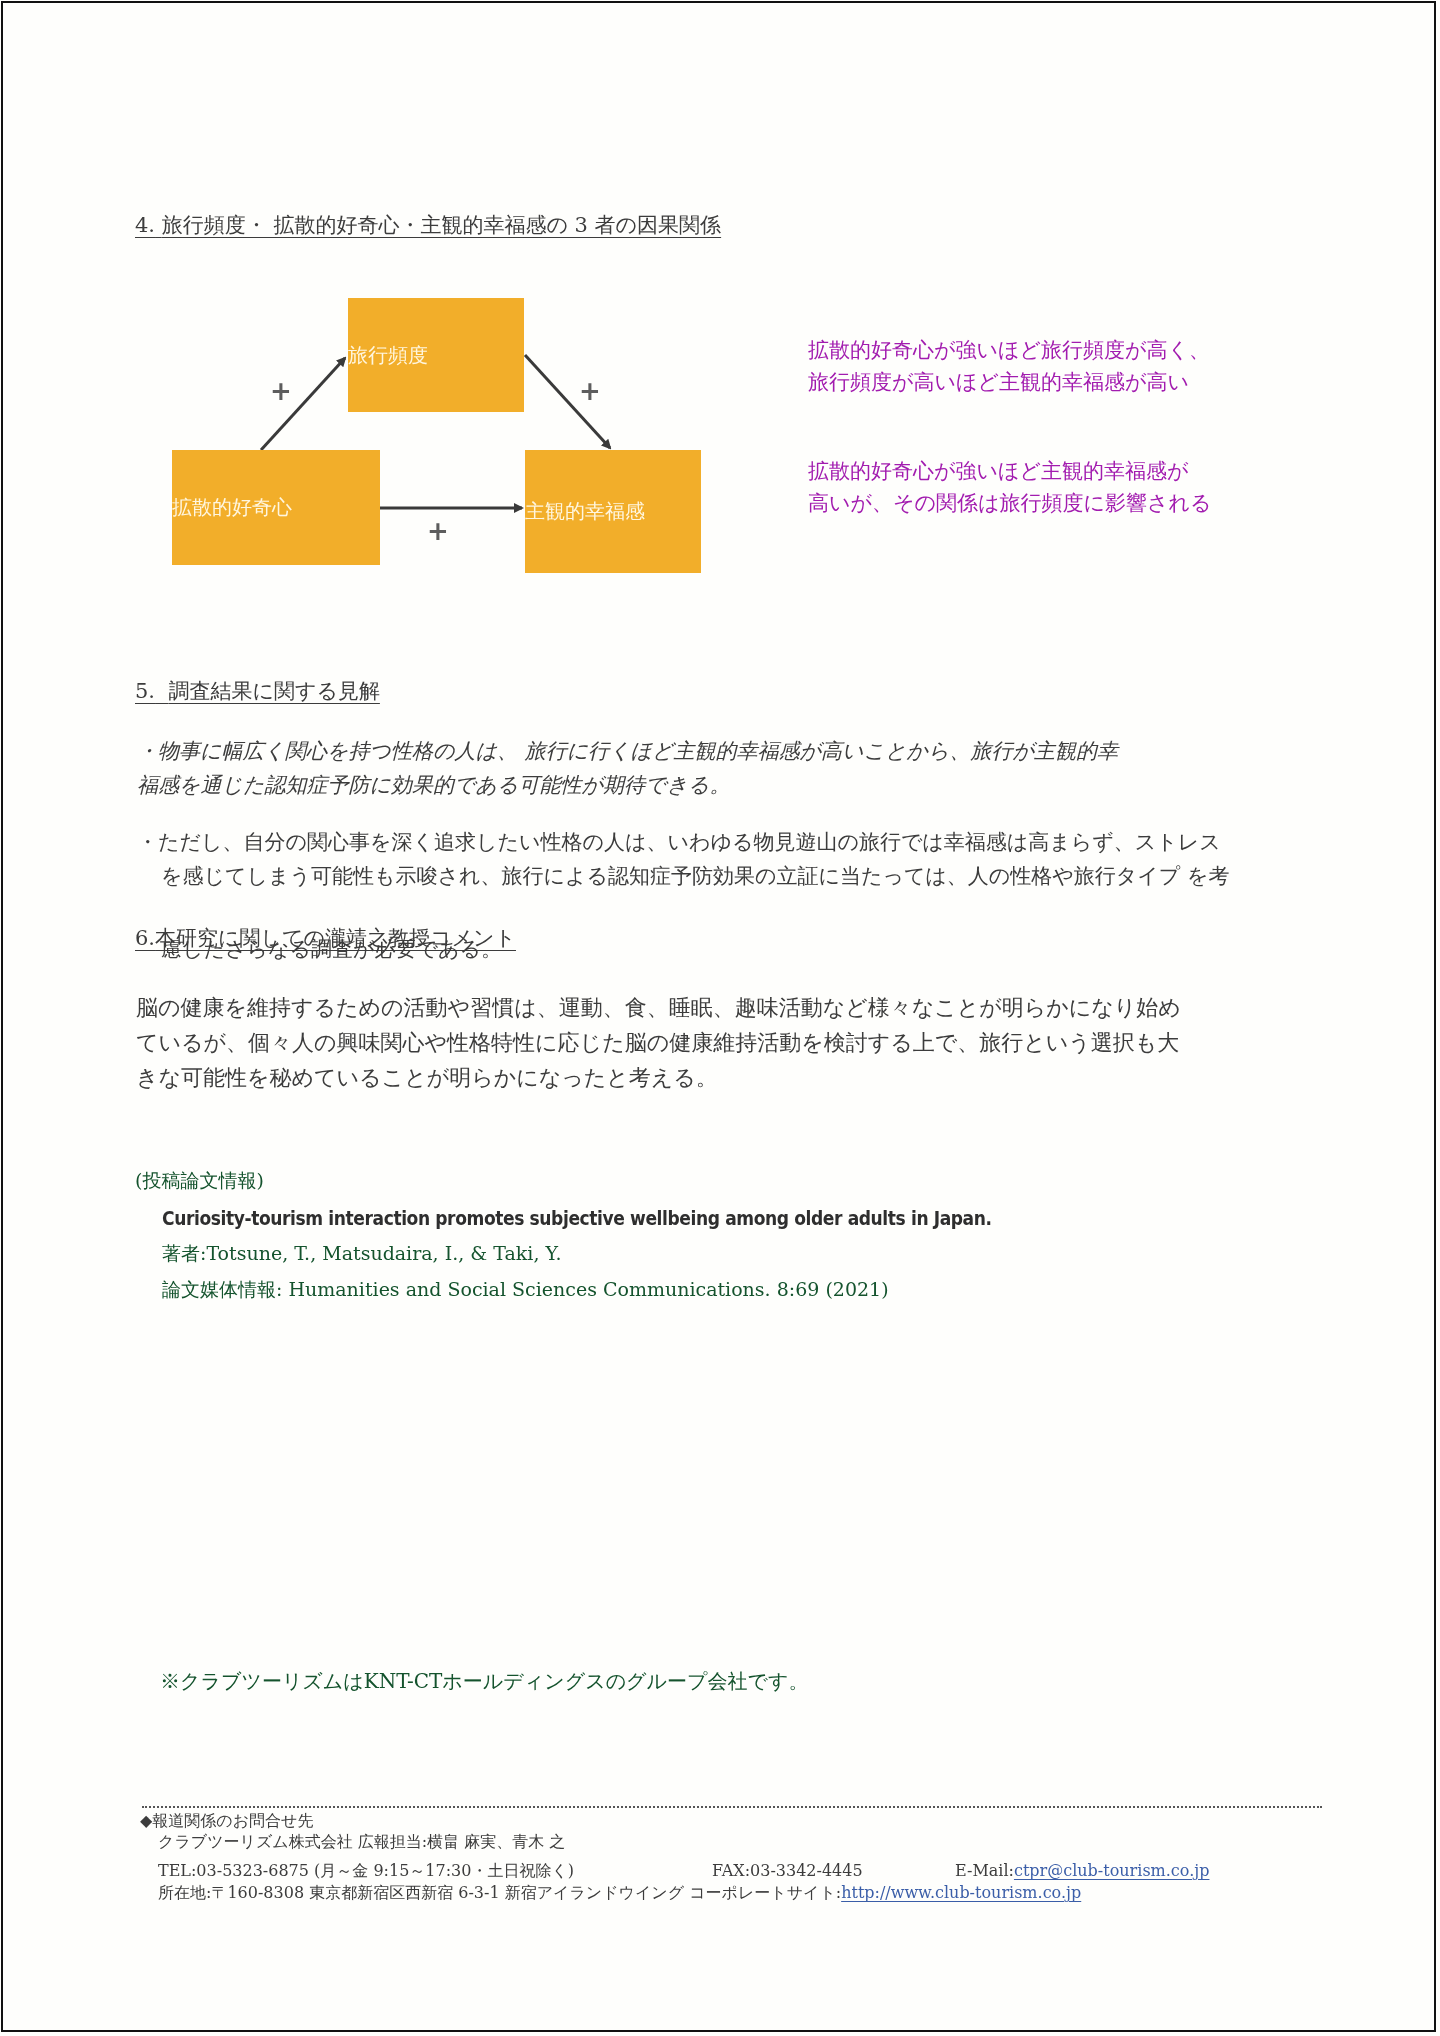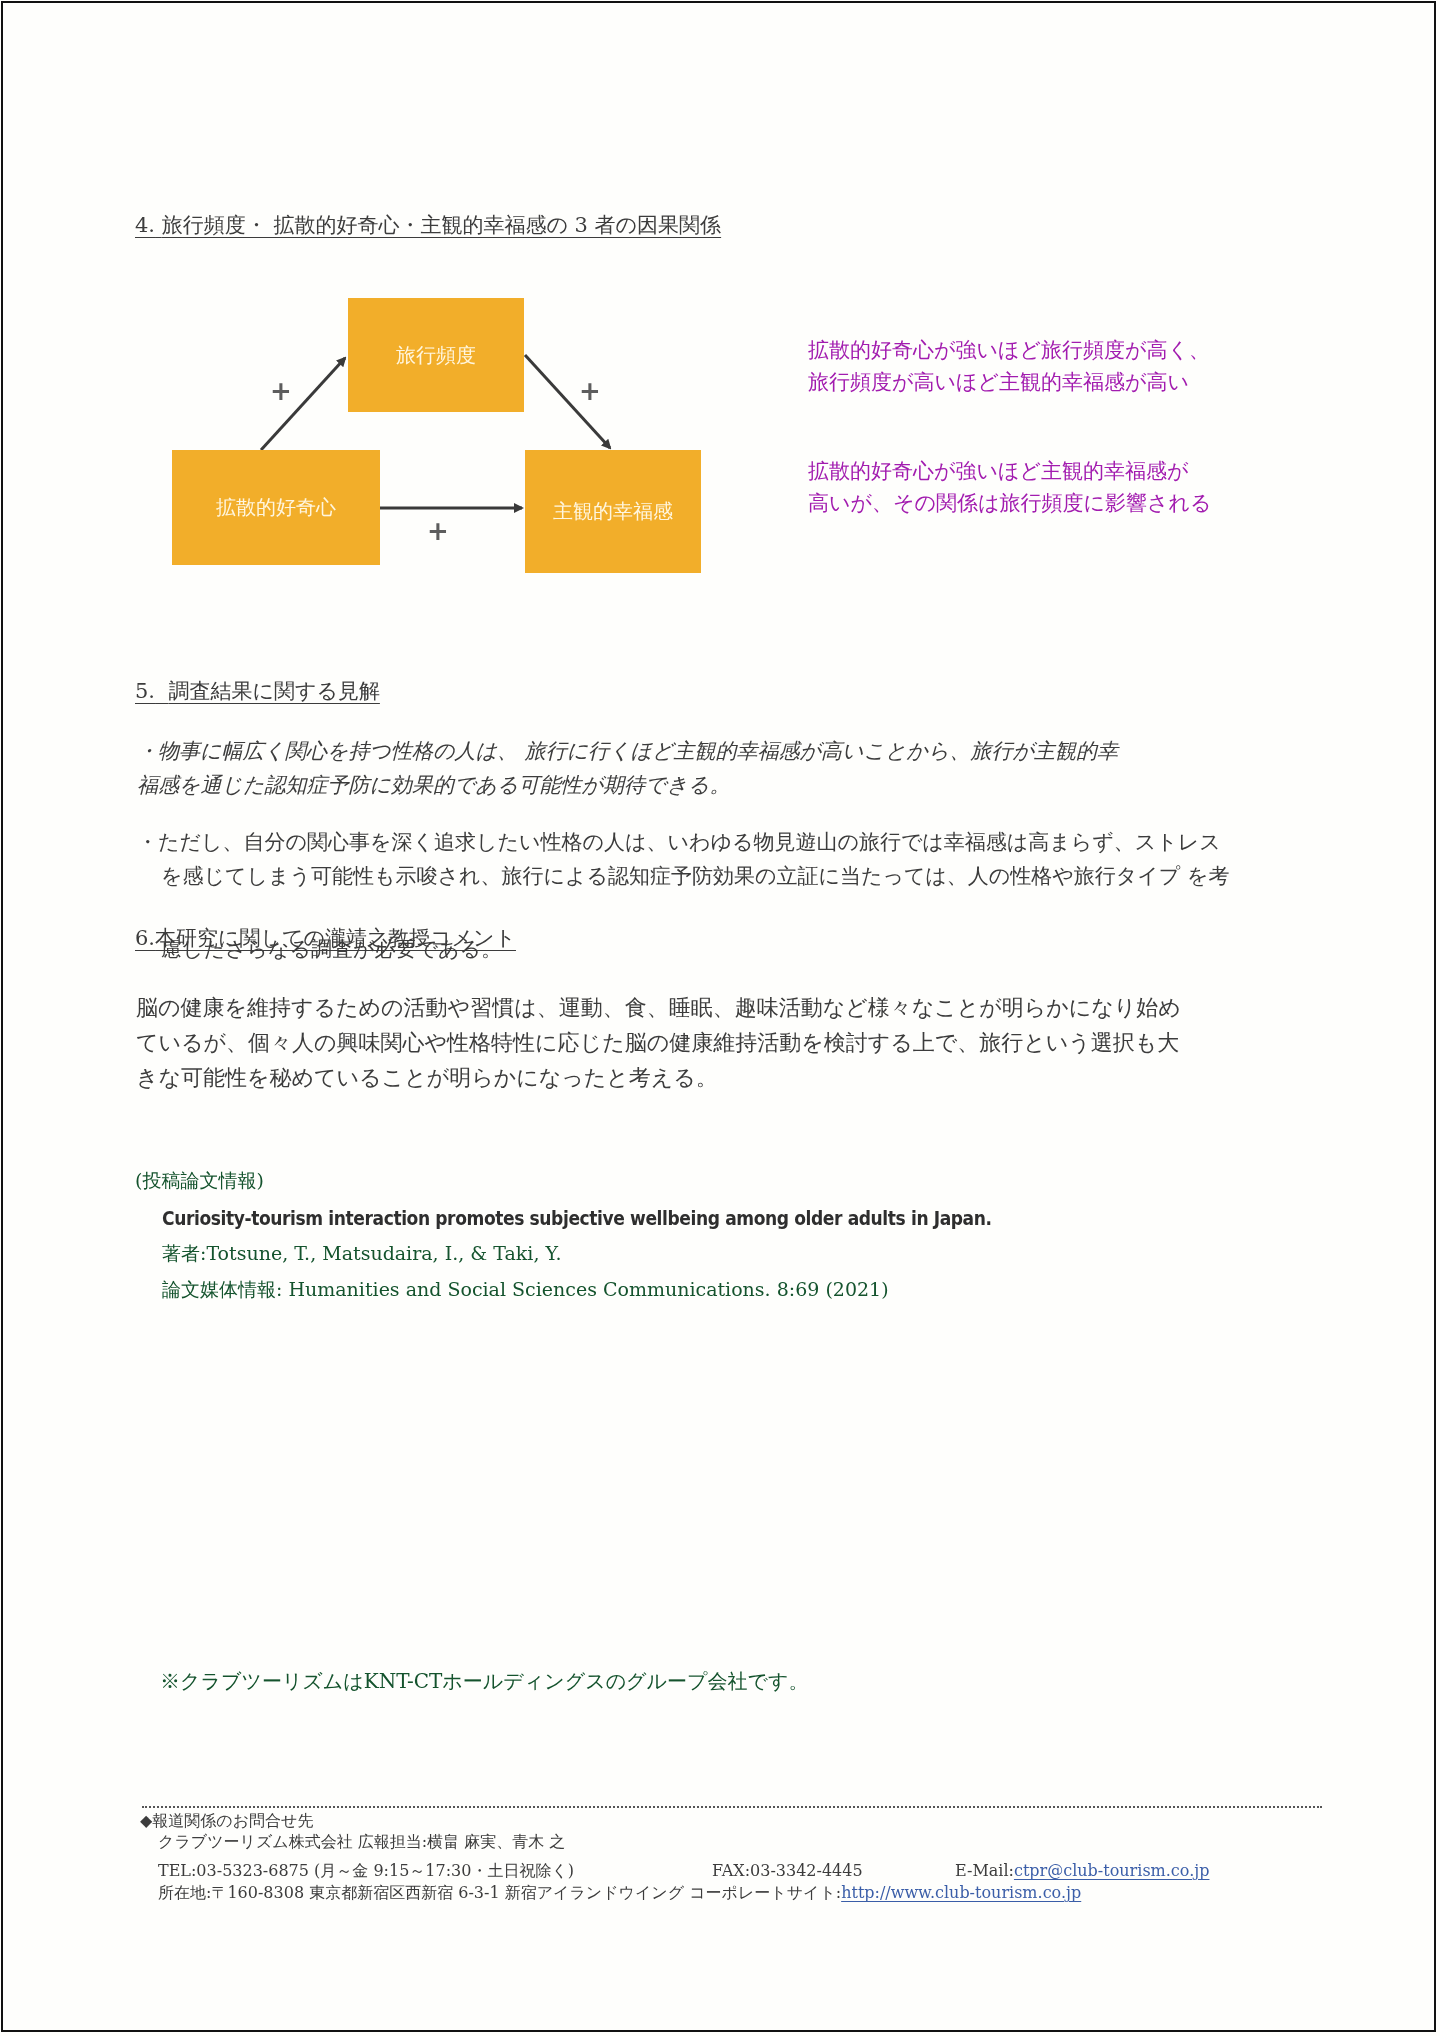--- a/index.html
+++ b/index.html
@@ -14,21 +14,21 @@
     border: 2px solid #111; box-sizing: border-box; pointer-events: none;
   }
   .abs { position: absolute; white-space: nowrap; }
   .heading {
     font-size: 21px; color: #3c3c3c; text-decoration: underline;
     text-underline-offset: 5px; text-decoration-thickness: 1px;
   }
   .body-text { font-size: 21px; line-height: 34px; color: #3c3c3c; }
   .diag-box {
     position: absolute; background: #f2ae2a;
-    display: flex; align-items: center; justify-content: center;
+    display: flex; align-items: center; 
     color: #fff6df; font-family: "DejaVu Sans", "Liberation Sans", sans-serif;
     font-size: 20px; box-sizing: border-box;
   }
   .plus {
     position: absolute; font-family: "DejaVu Sans", "Liberation Sans", sans-serif;
     font-size: 26px; font-weight: bold; color: #5d5d5d; line-height: 1;
   }
   .side-note { font-size: 21px; line-height: 32px; color: #a21caf; }
   .paper-title {
     font-family: "DejaVu Sans Condensed", "DejaVu Sans", "Liberation Sans", sans-serif;

